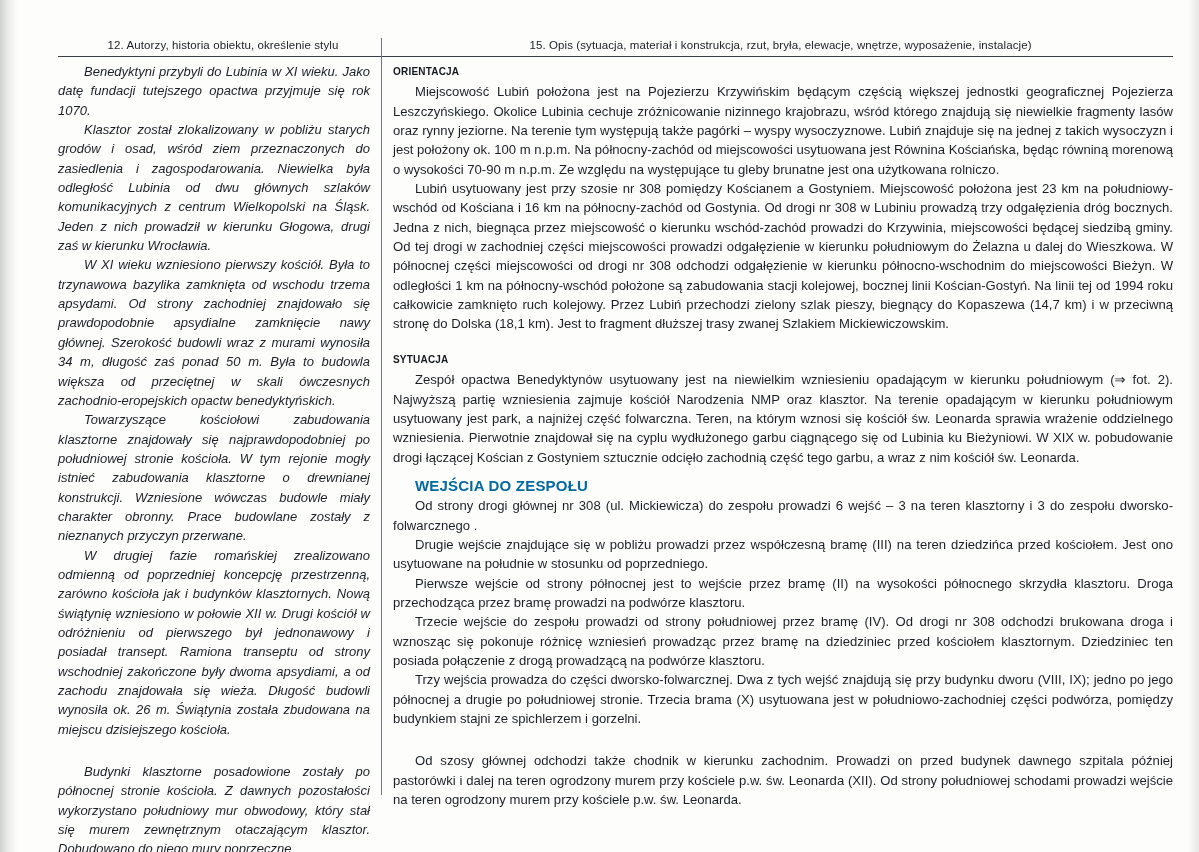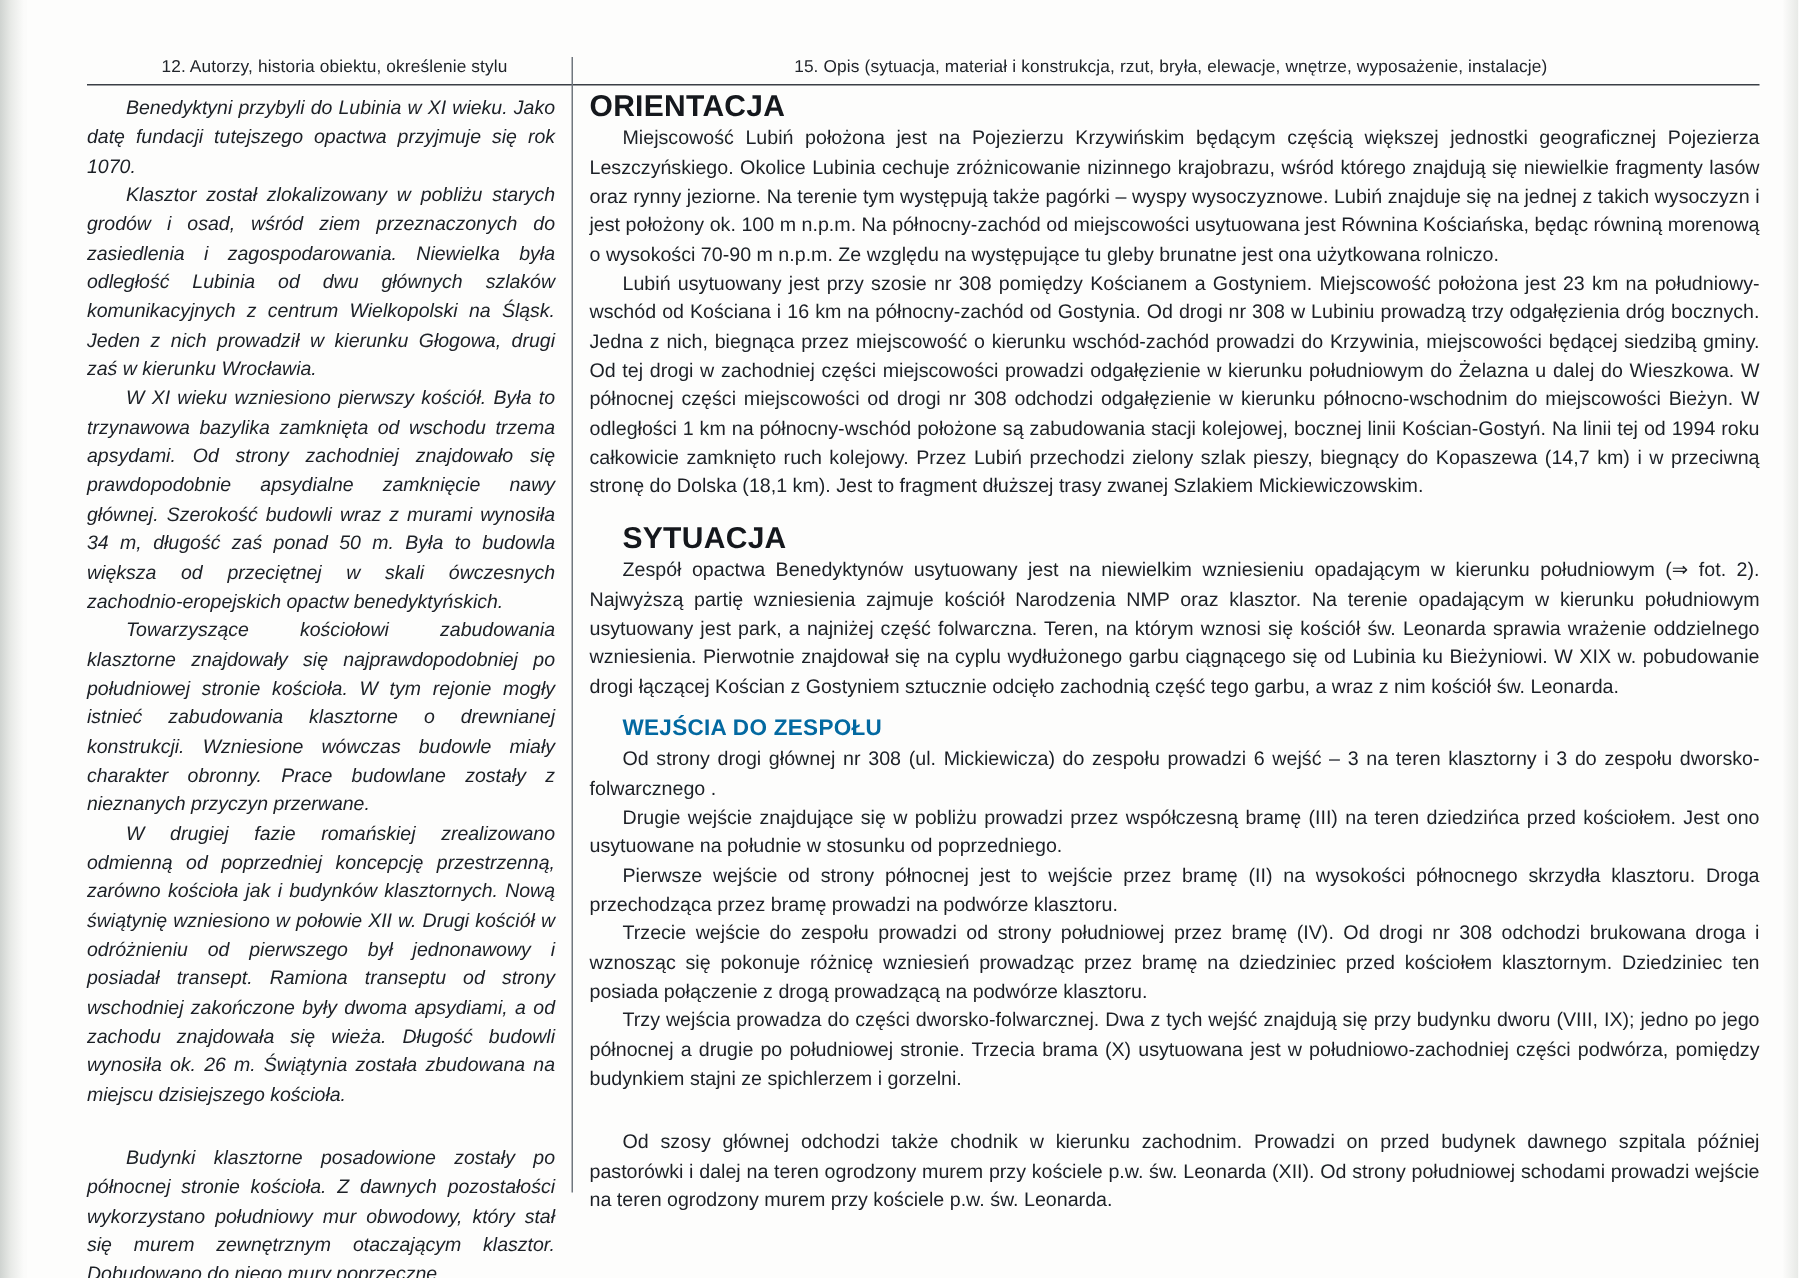--- a/index.html
+++ b/index.html
@@ -110,26 +110,26 @@
     text-indent: 22px;
     text-align: justify;
     text-justify: inter-word;
     hyphens: none;
   }
   .col-left p { text-indent: 26px; }
   .col p.gap { margin-top: 23px; }
 
   h2.section {
     margin: 0 0 1px 0;
-    font-size: 20px;
+    font-size: 10px;
     font-weight: bold;
     letter-spacing: 0.2px;
     color: #15181d;
   }
-  h2.section.spaced { margin-top: 16px; margin-left: 22px; }
+  h2.section.spaced { margin-top: 16px; }
   h3.subsection {
     margin: 9px 0 1px 22px;
     font-size: 15px;
     font-weight: bold;
     letter-spacing: 0.2px;
     color: #0369a1;
   }
   .u { }
 </style>
 </head>

